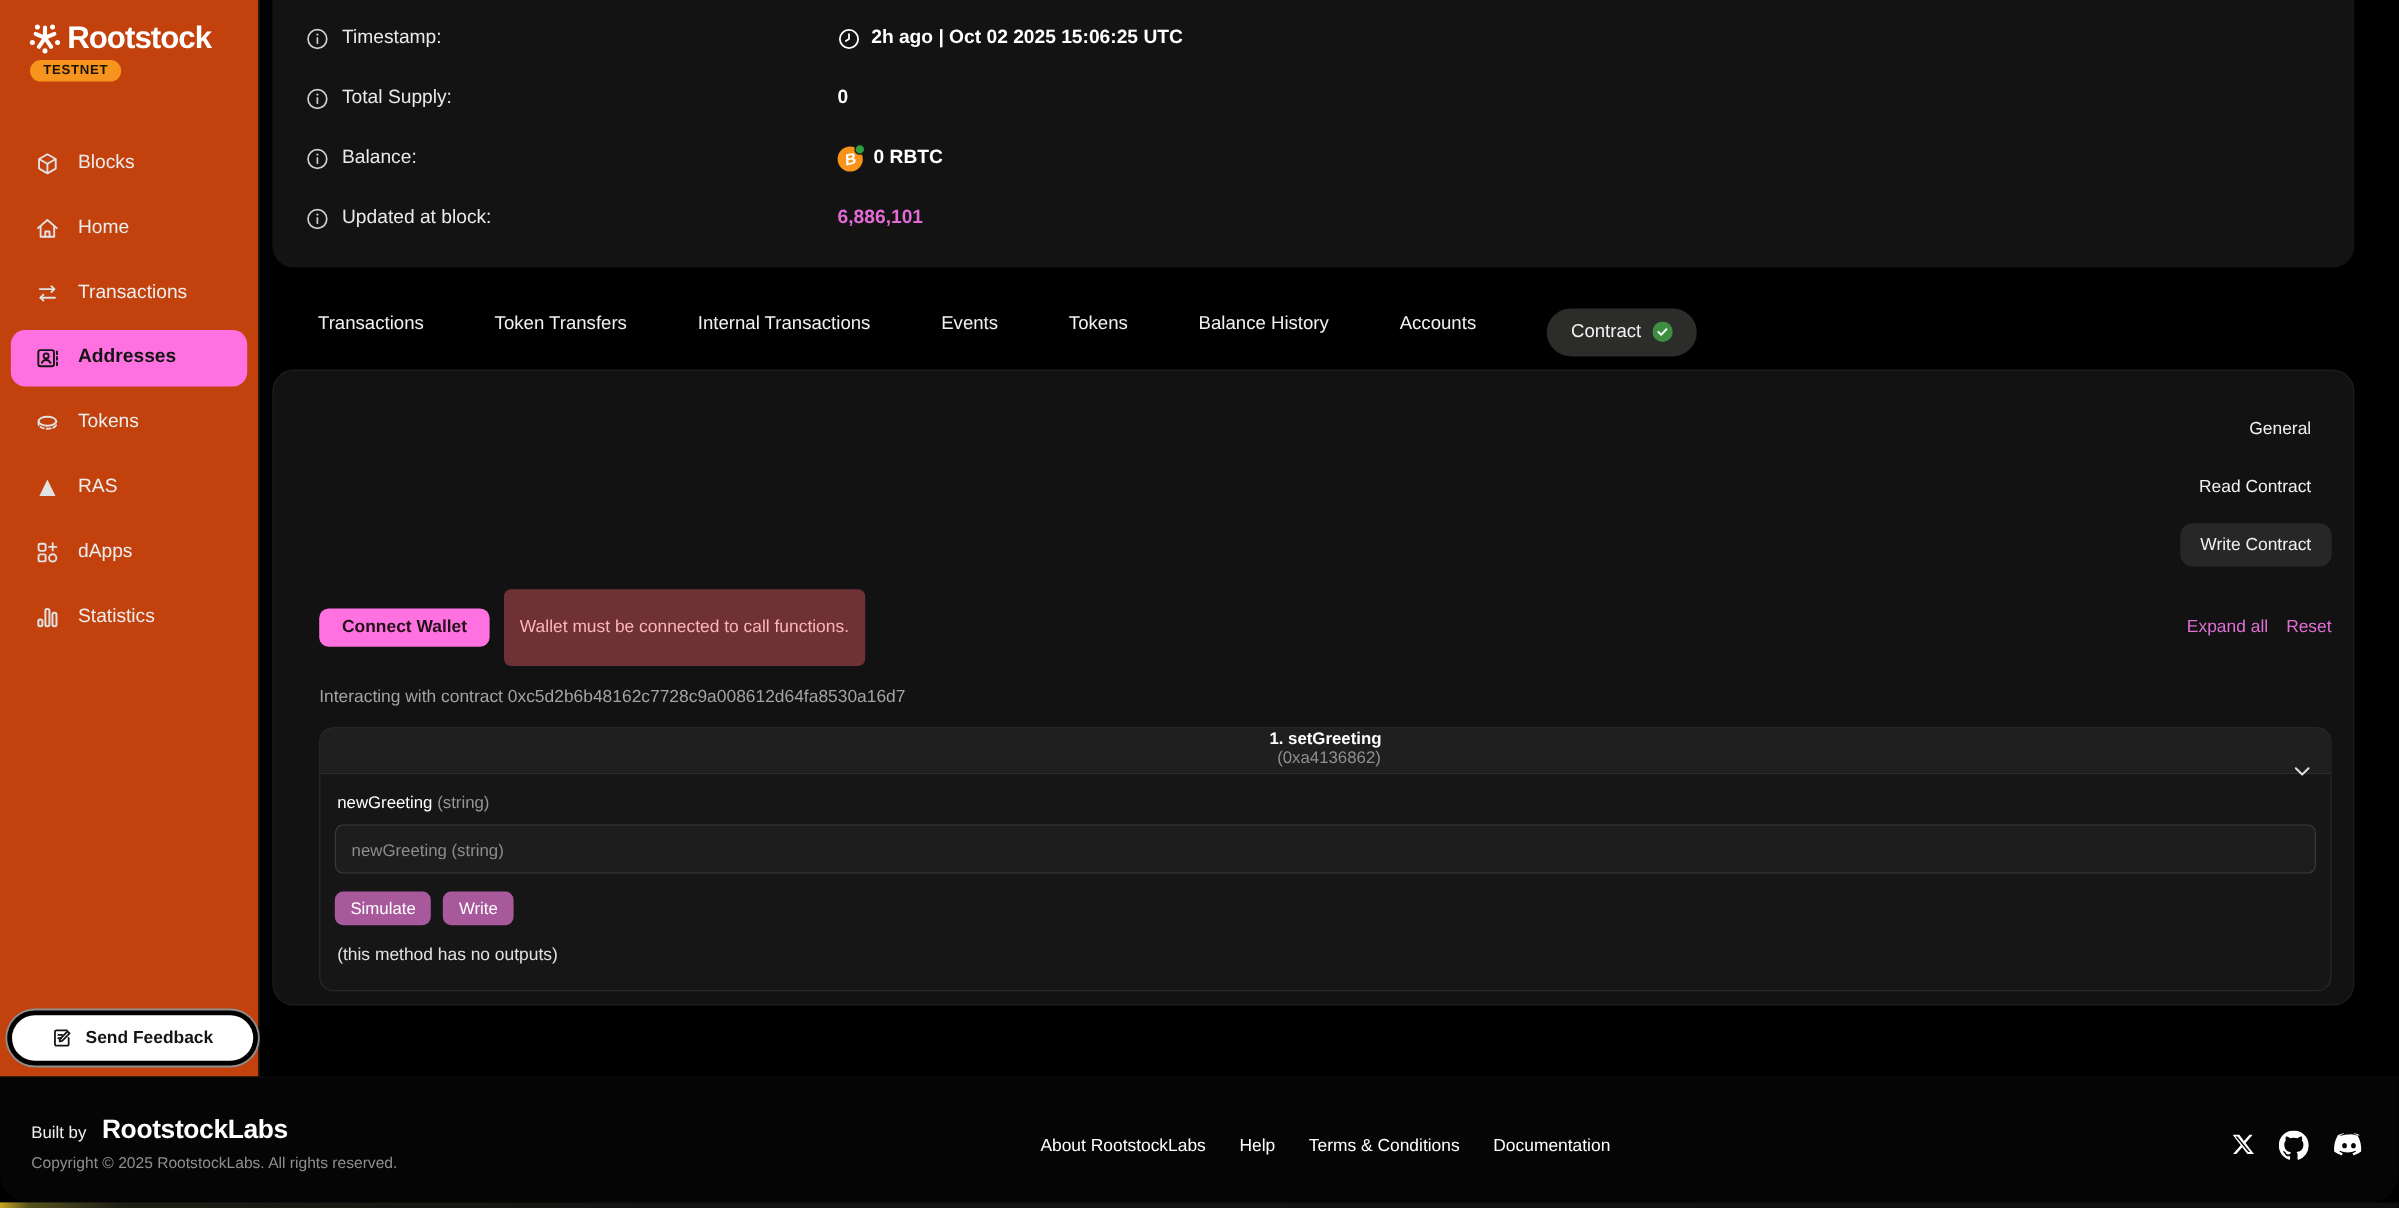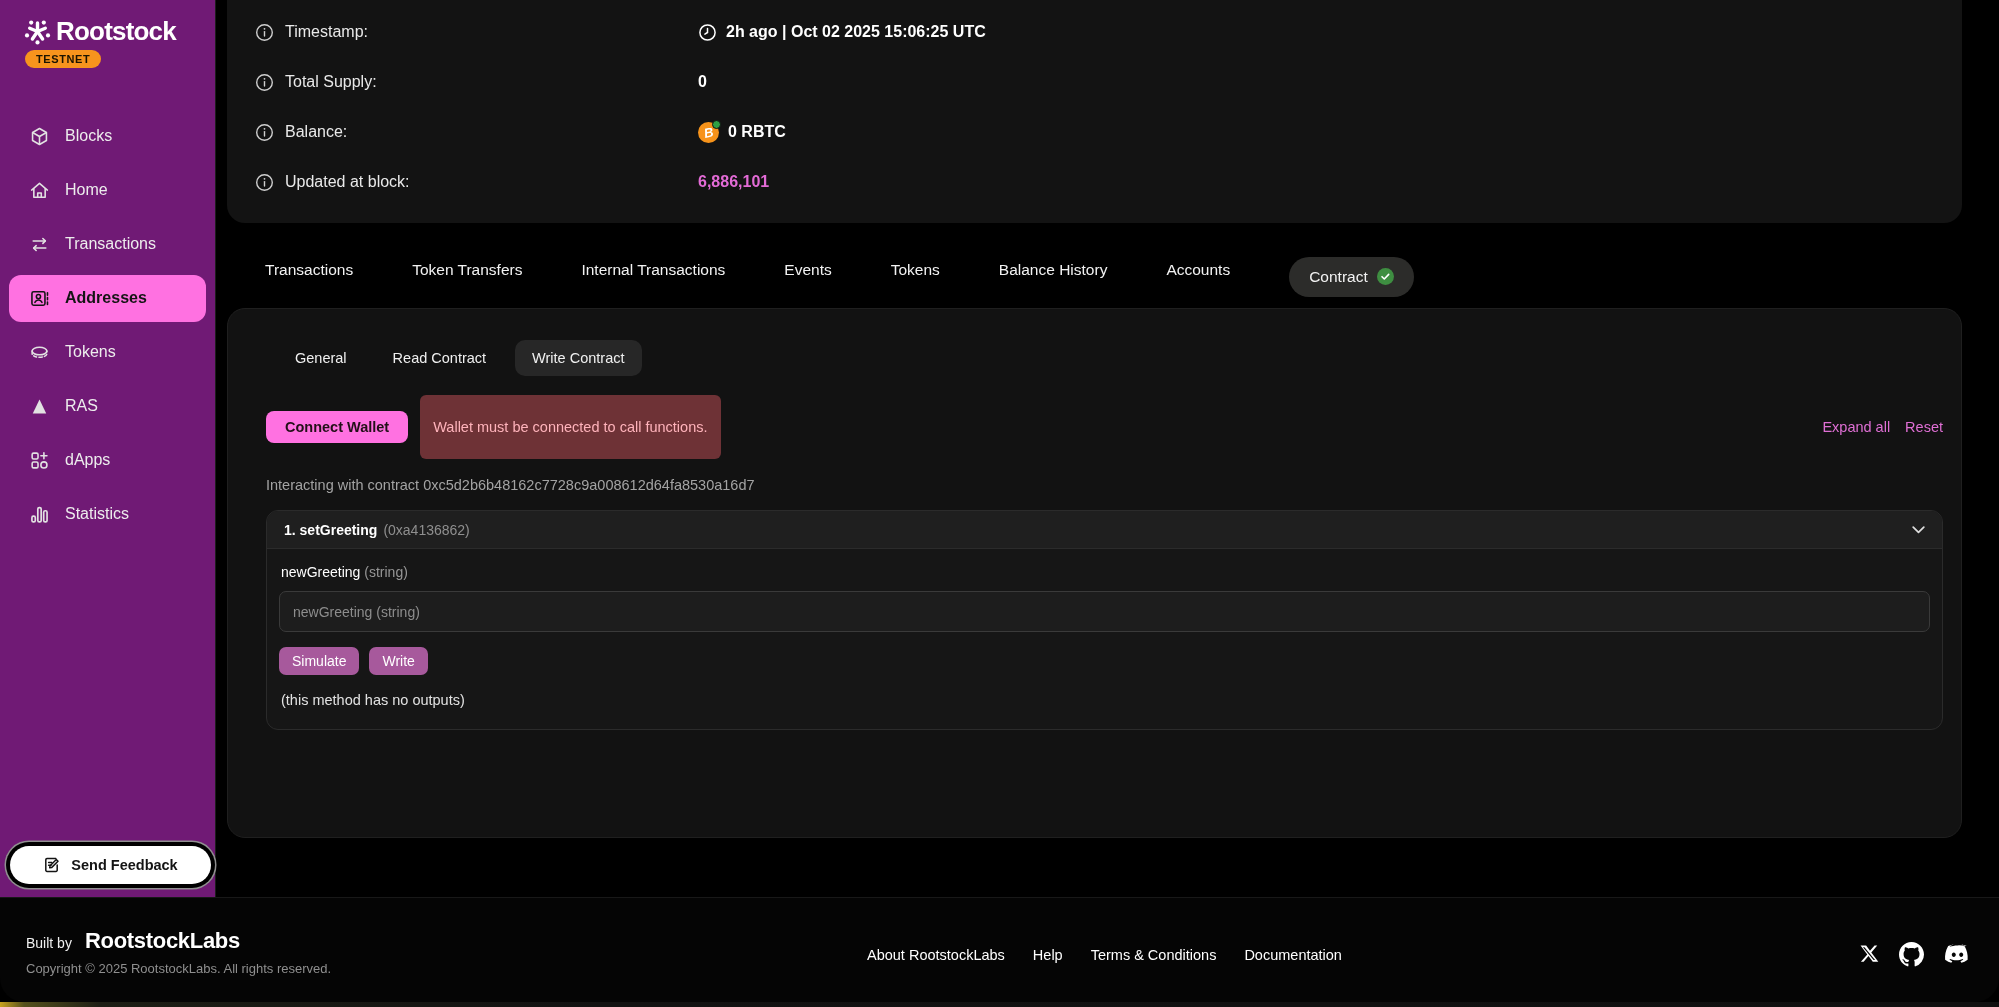--- a/index.html
+++ b/index.html
@@ -6,21 +6,21 @@
   * { margin:0; padding:0; box-sizing:border-box; }
   html,body { width:1999px; height:1007px; }
   body {
     background:#000; color:#fff; overflow:hidden; position:relative;
     font-family:"Liberation Sans", sans-serif;
   }
   svg { display:block; }
 
   
   .sidebar { position:absolute; left:0; top:0; width:216px; height:897px;
-             border-right:1px solid #1d1d1d; background:#701a75; }
+             border-right:1px solid #1d1d1d; background:#c2410c; }
   .logo-row { position:absolute; left:24px; top:16px; display:flex; align-items:center; gap:5px; }
   .logo-text { font-size:26px; font-weight:700; letter-spacing:-0.8px; color:#fff; }
   .net-badge { position:absolute; left:25px; top:50px; background:#f7941d; color:#1c1400;
                font-size:11px; font-weight:700; letter-spacing:.6px; padding:3px 11px; border-radius:10px; }
   .nav { position:absolute; left:0; top:109px; right:0; }
   .nav-slot { height:54px; display:flex; align-items:center; }
   .nav-item { flex:1; display:flex; align-items:center; gap:15px; padding-left:29px;
               color:#ededed; font-size:16px; cursor:pointer; height:54px; }
   .nav-item .nicon { width:21px; height:21px; color:#e2e2e2; flex:0 0 auto; }
   .nav-item.active { background:#ff71e1; color:#141414; font-weight:700; border-radius:12px;
@@ -48,38 +48,38 @@
 
   .tabs-row { height:45px; margin:24px 0 0 49px; display:flex; align-items:center; gap:59px; }
   .tab { font-size:15.5px; font-weight:500; color:#f2f2f2; cursor:pointer; white-space:nowrap; }
   .tab-pill { background:#2c2c2a; border-radius:23px; padding:11px 20px; display:flex;
               gap:9px; cursor:pointer;margin-top:15px; }
   .check-circle { width:17px; height:17px; }
 
   .content-panel { margin-left:11px; margin-top:16px; width:1735px; height:530px;
                    background:#121212; border:1px solid #1f1f1f; border-radius:18px;
                    padding:0 18px 0 38px; }
-  .subtabs { display:flex; align-items:flex-end; gap:12px; margin-top:31px; margin-left:12px; }
+  .subtabs { display:flex; align-items:flex-end; gap:12px; margin-top:31px; margin-left:12px;flex-direction:column; }
   .subtab { font-size:14.5px; color:#f0f0f0; padding:10px 17px; border-radius:10px; cursor:pointer; }
   .subtab.active { background:#272727; }
 
   .wallet-row { display:flex; align-items:center; margin-top:19px; }
   .connect-btn { background:#ff71e1; color:#231018; font-size:14.5px; font-weight:600;
                  border:none; border-radius:8px; padding:8px 19px; cursor:pointer;
                  font-family:"Liberation Sans", sans-serif; }
   .warn-badge { margin-left:12px; background:#6e3236; color:#ffb3bb; font-size:14.5px;
                 padding:24px 13px; border-radius:6px; }
   .panel-links { margin-left:auto; display:flex; gap:15px; }
   .panel-link { color:#df6fd4; font-size:14.5px; cursor:pointer;text-align:right; }
 
   .interacting { margin-top:18px; color:#a3a3a3; font-size:14.5px; }
 
   .method-box { margin-top:17px; border:1px solid #2b2b2b; border-radius:12px; background:#161616; }
   .method-header { background:#1f1f1f; height:38px; display:flex; align-items:center;
-                   padding:0 17px; border-bottom:1px solid #2b2b2b; border-radius:11px 11px 0 0; cursor:pointer; }
+                   padding:0 17px; border-bottom:1px solid #2b2b2b; border-radius:11px 11px 0 0; cursor:pointer;flex-direction:column; }
   .method-title { font-size:14px; font-weight:700; color:#fff; }
   .method-selector { font-size:14px; color:#8f8f8f; margin-left:6px; font-weight:400; }
   .chev { margin-left:auto; width:13px; height:8px; color:#dedede; }
   .method-body { padding:15px 12px 21px; }
   .param-label { font-size:14px; margin-left:2px; }
   .param-type { color:#969696; }
   .param-input { margin-top:11px; width:100%; height:41px; background:#1d1d1d; border:1px solid #3a3a3a;
                  border-radius:7px; color:#ddd; font-size:14px; padding:0 13px; outline:none;
                  font-family:"Liberation Sans", sans-serif; }
   .param-input::placeholder { color:#8d8d8d; }

